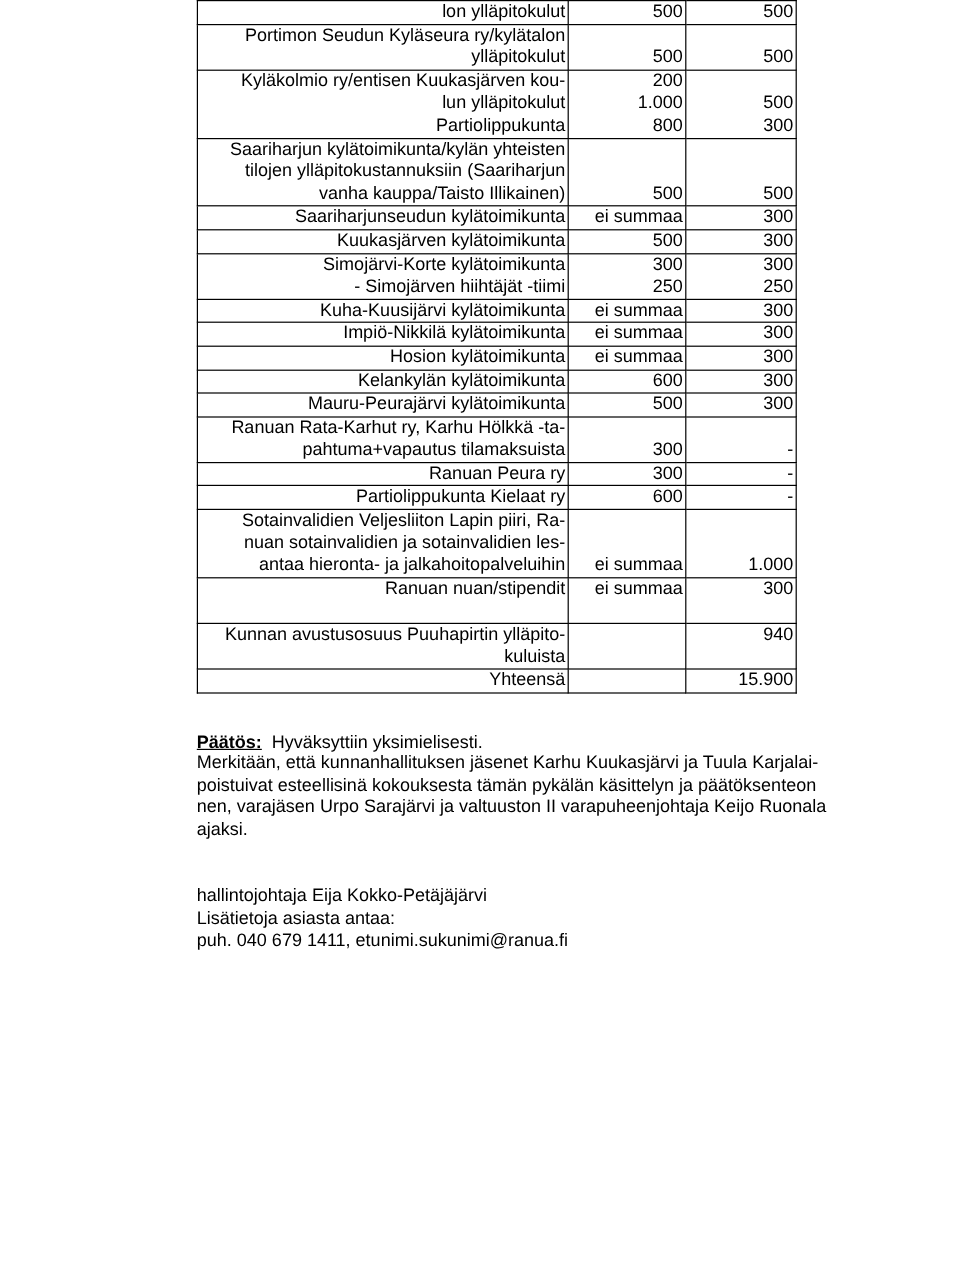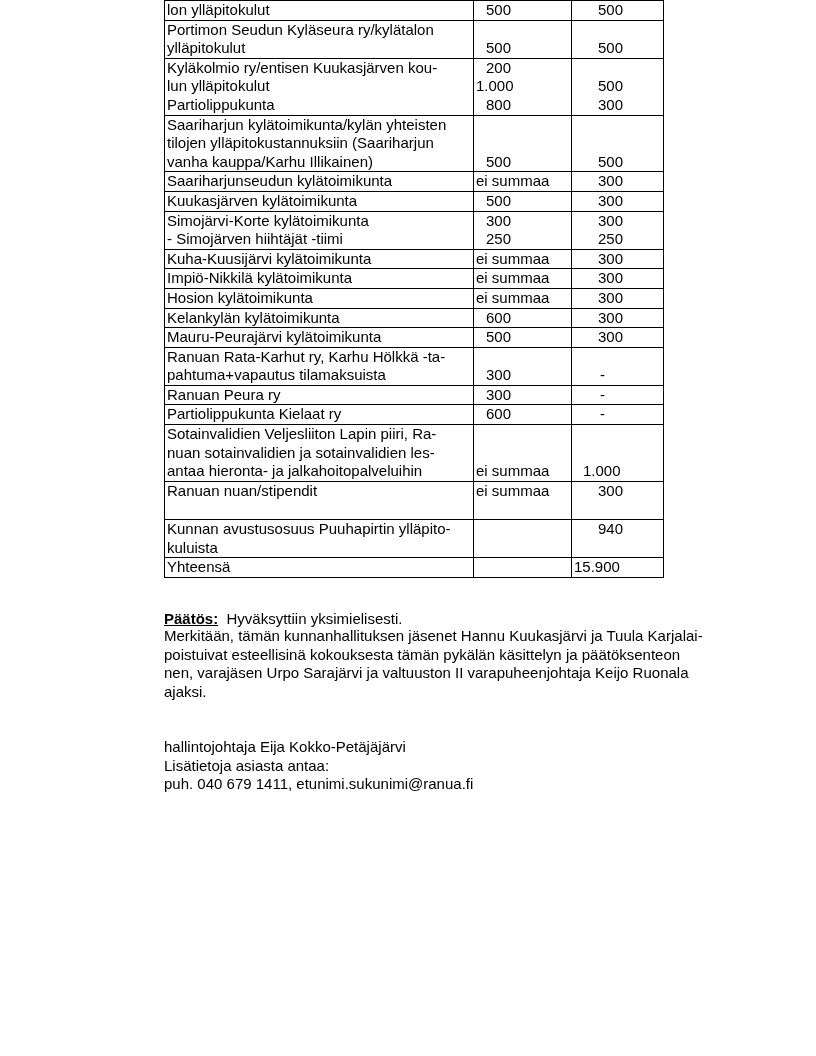--- a/index.html
+++ b/index.html
@@ -17,21 +17,21 @@
   .tbl td.c3 .ln { padding-left: 24px; }
   .tbl td.c3 .ln.dash { padding-left: 26px; }
   .tbl td.c3 .ln.big { padding-left: 9px; }
   .tbl td.c3 .ln.total { padding-left: 0; }
   .para { position: absolute; left: 164px; width: 570px; line-height: 18.5px; font-size: 15px; }
   .decision-label { font-weight: bold; text-decoration: underline; }
 </style>
 </head>
 <body>
 
-<table class="tbl" style="top: 0px; margin-top: 0px;">
+<table class="tbl" style="top: 0px; margin-top: 0px; text-align: right;">
   <tbody id="tbody">
       <tr>
         <td class="c1">
           <span class="ln">lon ylläpitokulut</span>
         </td>
         <td class="c2">
           <span class="ln">500</span>
         </td>
         <td class="c3">
           <span class="ln">500</span>
@@ -65,21 +65,21 @@
         <td class="c3">
           <span class="ln"></span>
           <span class="ln">500</span>
           <span class="ln">300</span>
         </td>
       </tr>
       <tr>
         <td class="c1">
           <span class="ln">Saariharjun kylätoimikunta/kylän yhteisten</span>
           <span class="ln">tilojen ylläpitokustannuksiin (Saariharjun</span>
-          <span class="ln">vanha kauppa/Karhu Illikainen)</span>
+          <span class="ln">vanha kauppa/Taisto Illikainen)</span>
         </td>
         <td class="c2">
           <span class="ln"></span>
           <span class="ln"></span>
           <span class="ln">500</span>
         </td>
         <td class="c3">
           <span class="ln"></span>
           <span class="ln"></span>
           <span class="ln">500</span>
@@ -270,21 +270,21 @@
       </tr>
     </tbody>
 </table>
 
 <div class="para" style="top:590px;margin-top:20px;">
   <span class="decision-label">Päätös:</span>&nbsp;
   <span>Hyväksyttiin yksimielisesti.</span>
 </div>
 
 <div class="para" style="top:627px;">
-  <div>Merkitään, tämän kunnanhallituksen jäsenet Hannu Kuukasjärvi ja Tuula Karjalai-</div>
+  <div>Merkitään, että kunnanhallituksen jäsenet Karhu Kuukasjärvi ja Tuula Karjalai-</div>
   <div>poistuivat esteellisinä kokouksesta tämän pykälän käsittelyn ja päätöksenteon</div>
   <div>nen, varajäsen Urpo Sarajärvi ja valtuuston II varapuheenjohtaja Keijo Ruonala</div>
   <div>ajaksi.</div>
 </div>
 
 <div class="para" style="top:738px;">
   <div>hallintojohtaja Eija Kokko-Petäjäjärvi</div>
   <div>Lisätietoja asiasta antaa:</div>
   <div>puh. 040 679 1411, etunimi.sukunimi@ranua.fi</div>
 </div>

